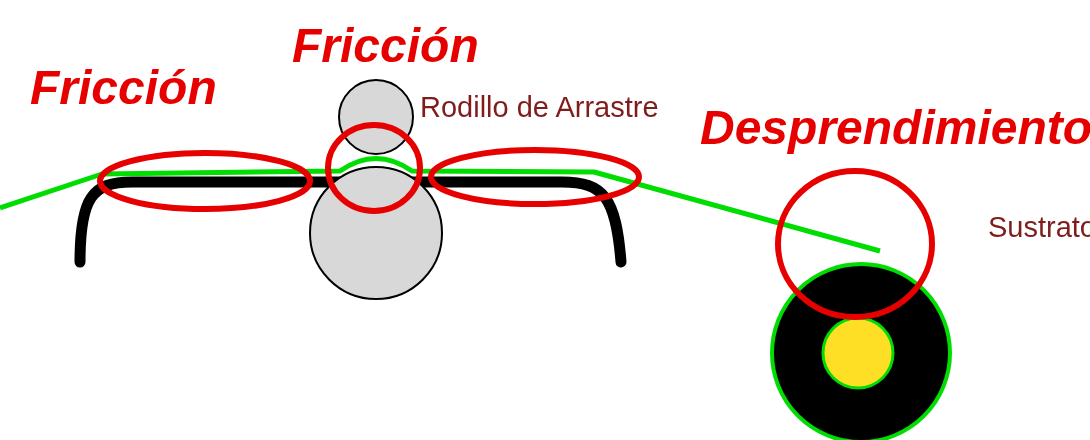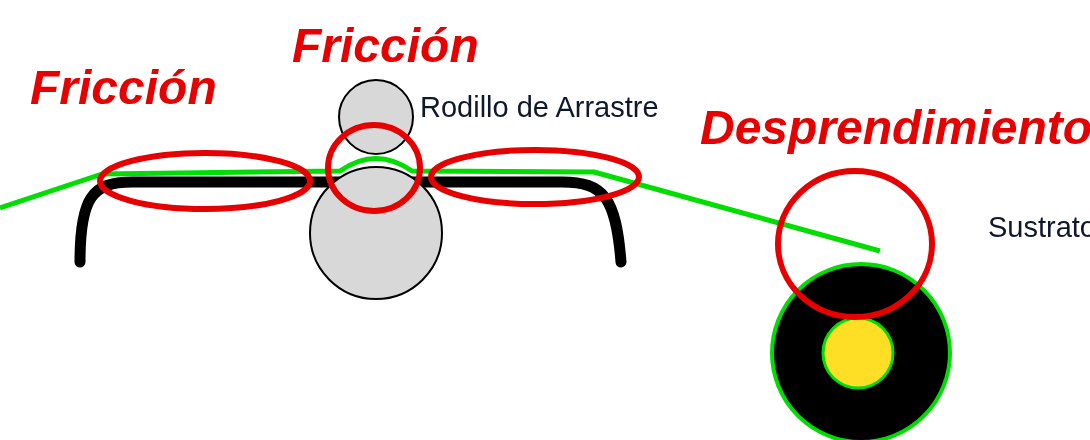--- a/index.html
+++ b/index.html
@@ -17,21 +17,21 @@
   }
   #stage svg {
     position: absolute;
     left: 0;
     top: 0;
   }
   .lbl {
     position: absolute;
     white-space: nowrap;
     line-height: 1.1;
-    color: #0f172a;
+    color: #7f1d1d;
   }
   .lbl.red {
     color: #e60000;
     font-weight: bold;
     font-style: italic;
     font-size: 48px;
     letter-spacing: 0px;
   }
   .lbl.black {
     font-size: 29px;

